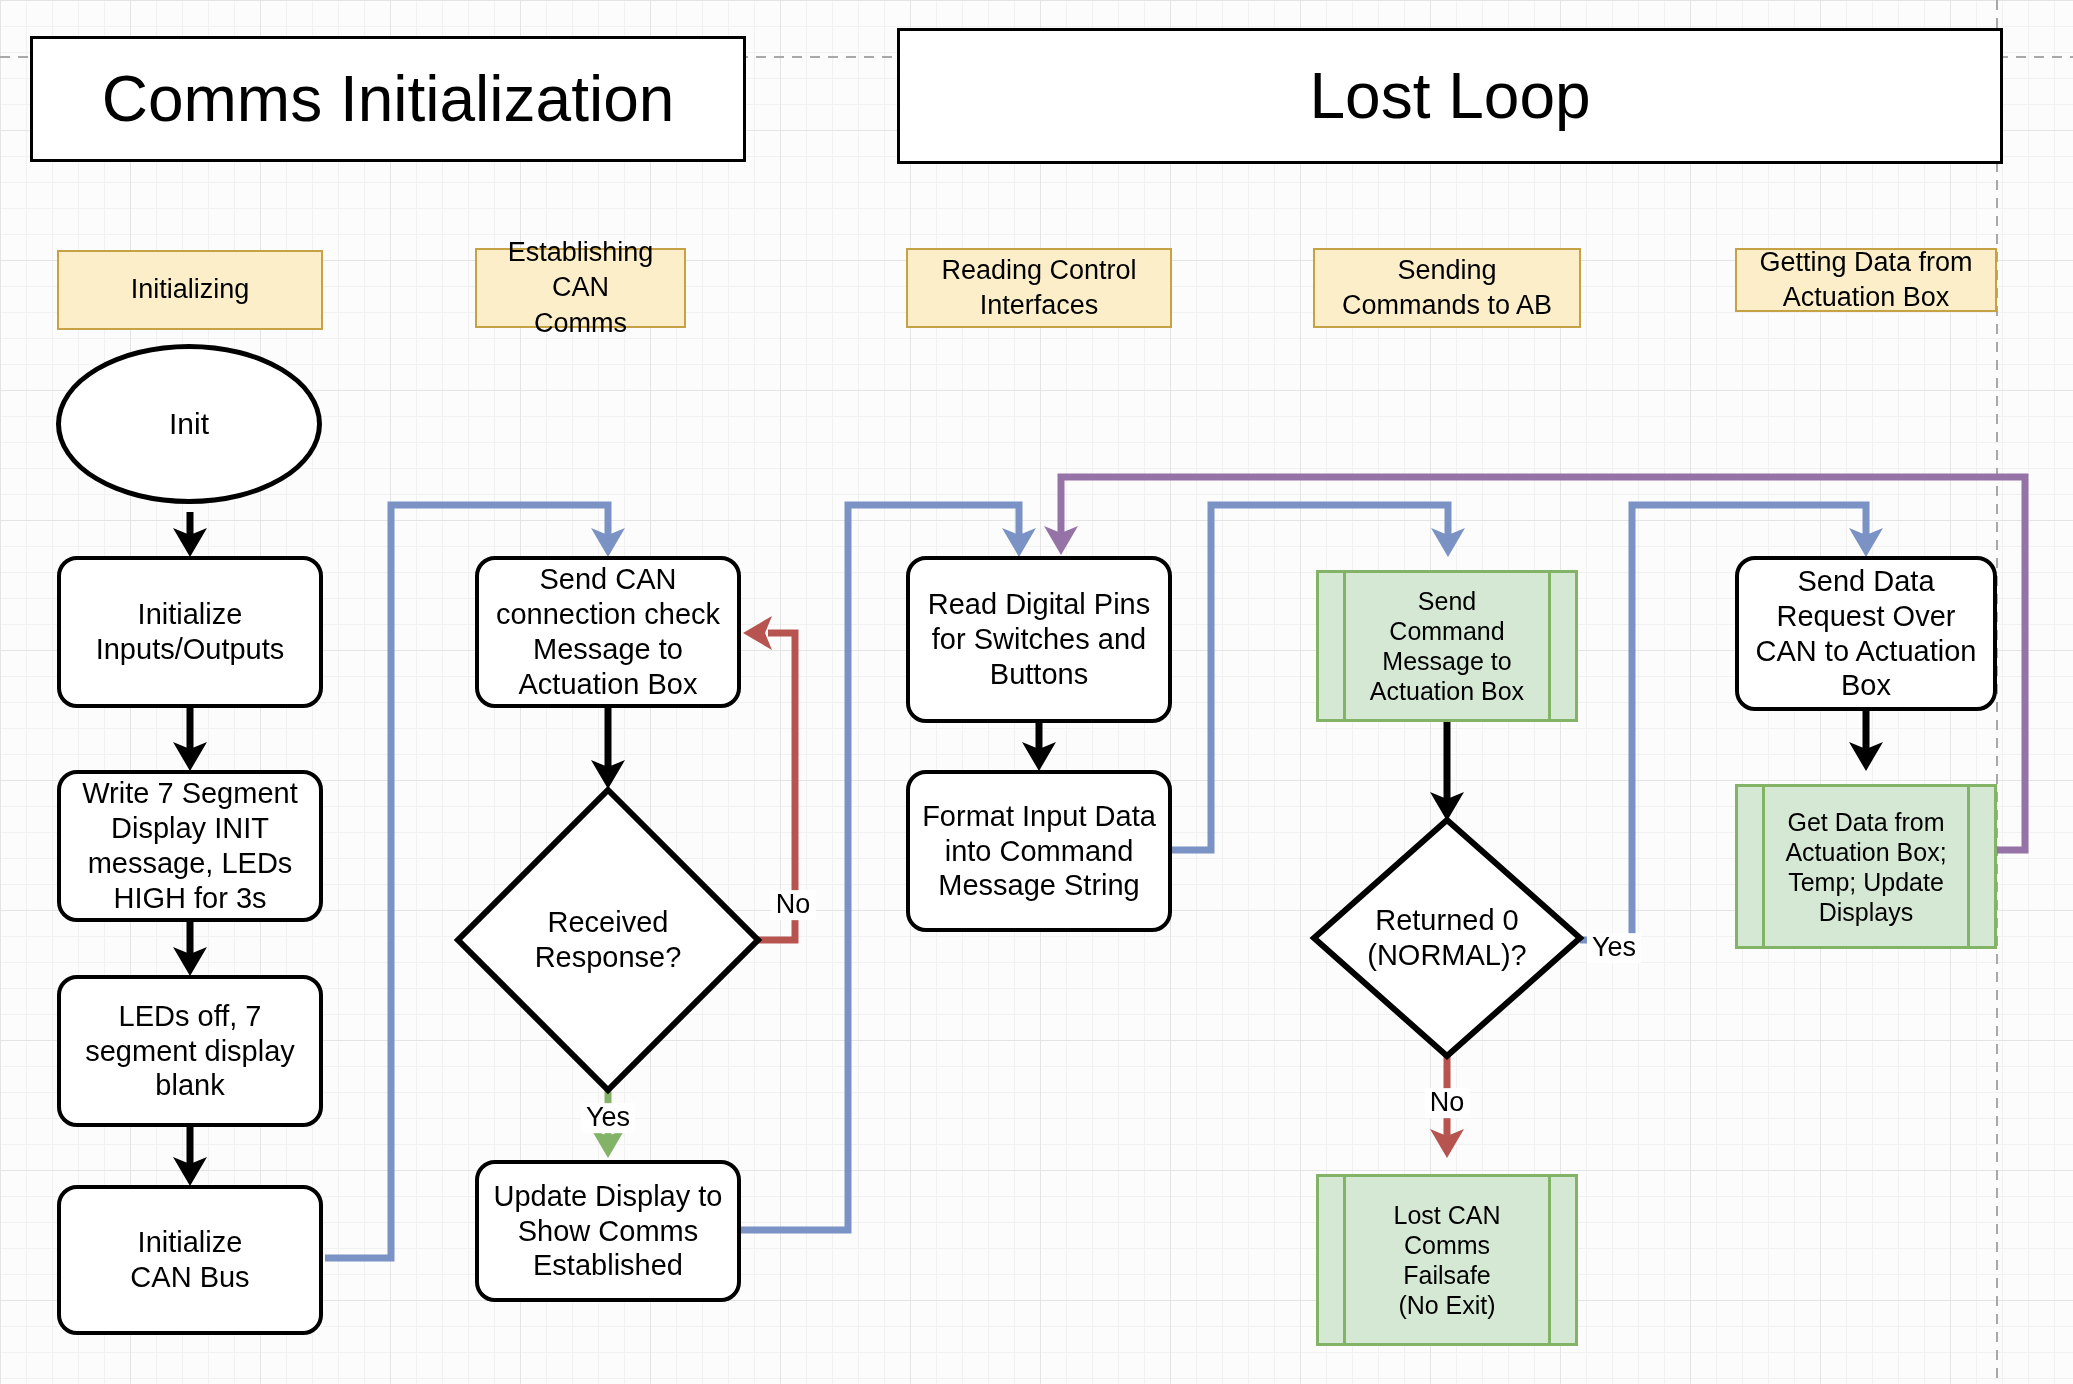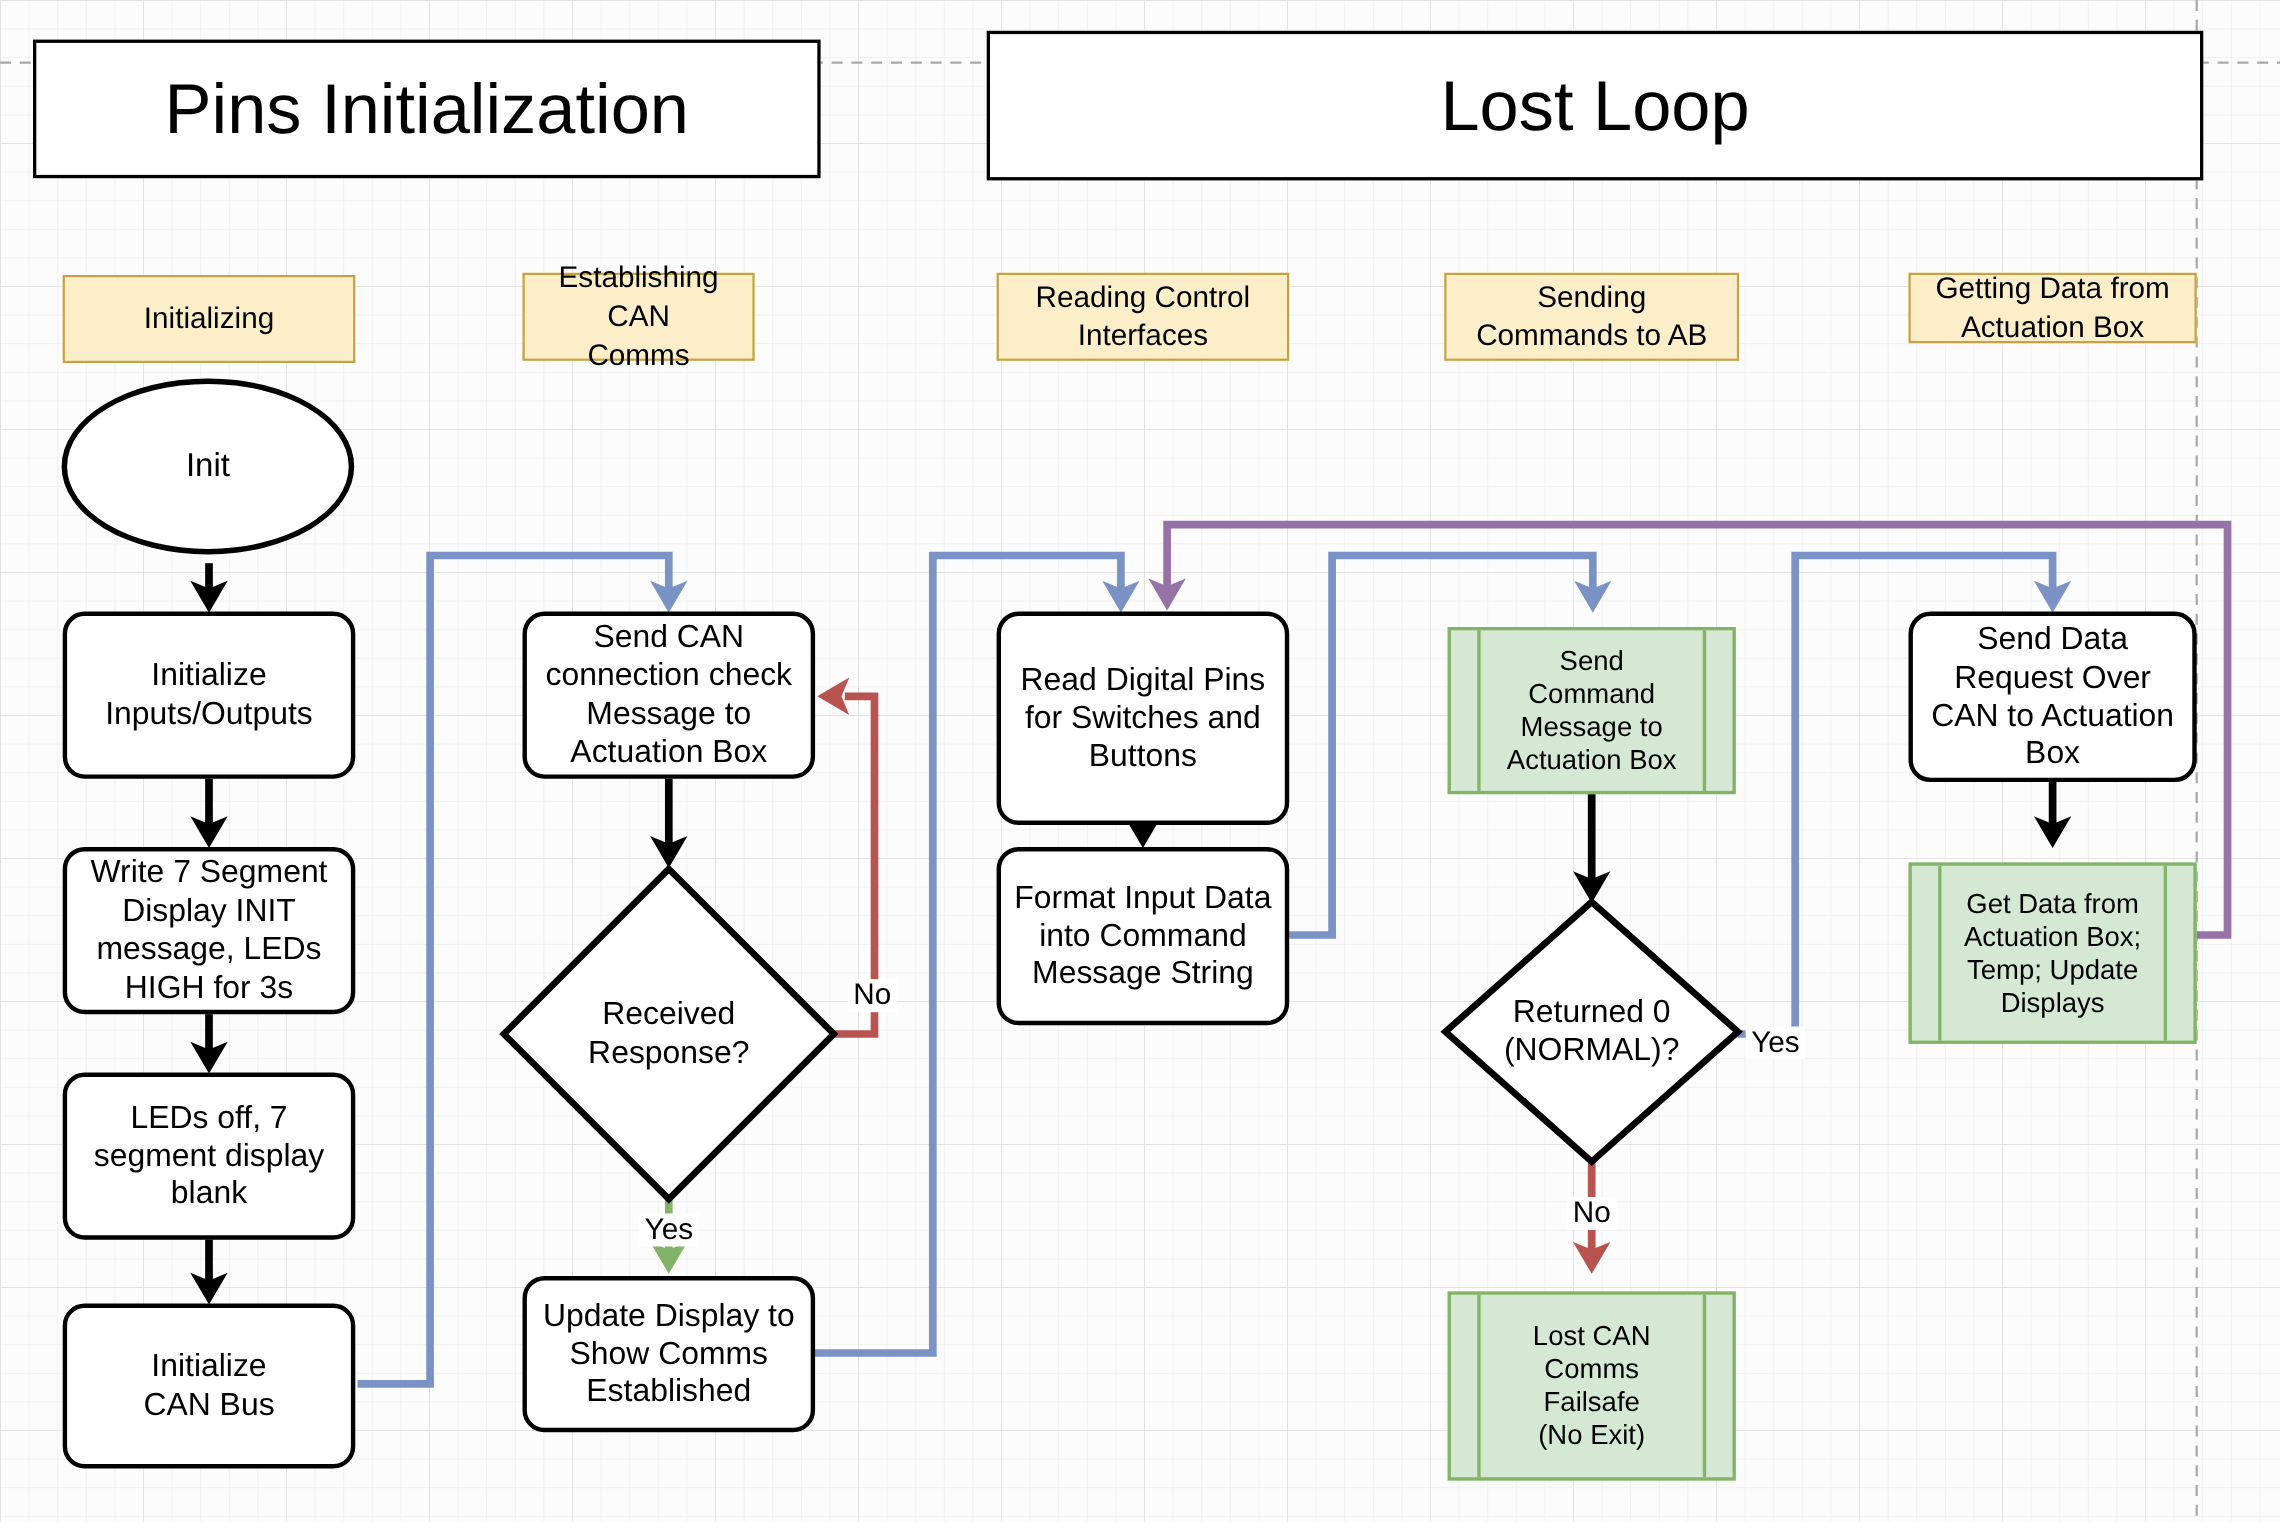--- a/index.html
+++ b/index.html
@@ -122,21 +122,21 @@
     <g>
       <path class="st-purple" d="M1997,850 L2025,850 L2025,477 L1061,477 L1061,534"></path>
       <path class="hd-purple" d="M1061,555 L1044,526 L1061,533 L1078,526 Z"></path>
     </g>
 
     <polygon class="diamond" points="608,790 758,940 608,1090 458,940"></polygon>
     <polygon class="diamond" points="1447,820 1580,938 1447,1056 1314,938"></polygon>
   </svg>
 
   <div class="abs title-box" style="left:30px;top:36px;width:716px;height:126px;">
-    <span class="lbl">Pins Initialization</span>
+    <span class="lbl">Comms Initialization</span>
   </div>
   <div class="abs title-box" style="left:897px;top:28px;width:1106px;height:136px;">
     <span class="lbl">Lost Loop</span>
   </div>
 
   <div class="abs phase" style="left:57px;top:250px;width:266px;height:80px;">
     <span class="lbl">Initializing</span>
   </div>
   <div class="abs phase" style="left:475px;top:248px;width:211px;height:80px;">
     <span class="lbl">Establishing CAN
@@ -187,21 +187,21 @@
   <div class="abs dtext" style="left:478px;top:865px;width:260px;height:150px;">
     <span class="lbl">Received
 Response?</span>
   </div>
   <div class="abs node" style="left:475px;top:1160px;width:266px;height:142px;">
     <span class="lbl">Update Display to
 Show Comms
 Established</span>
   </div>
 
-  <div class="abs node" style="left:906px;top:556px;width:266px;height:194px;">
+  <div class="abs node" style="left:906px;top:556px;width:266px;height:167px;">
     <span class="lbl">Read Digital Pins
 for Switches and
 Buttons</span>
   </div>
   <div class="abs node" style="left:906px;top:770px;width:266px;height:162px;">
     <span class="lbl">Format Input Data
 into Command
 Message String</span>
   </div>
 

